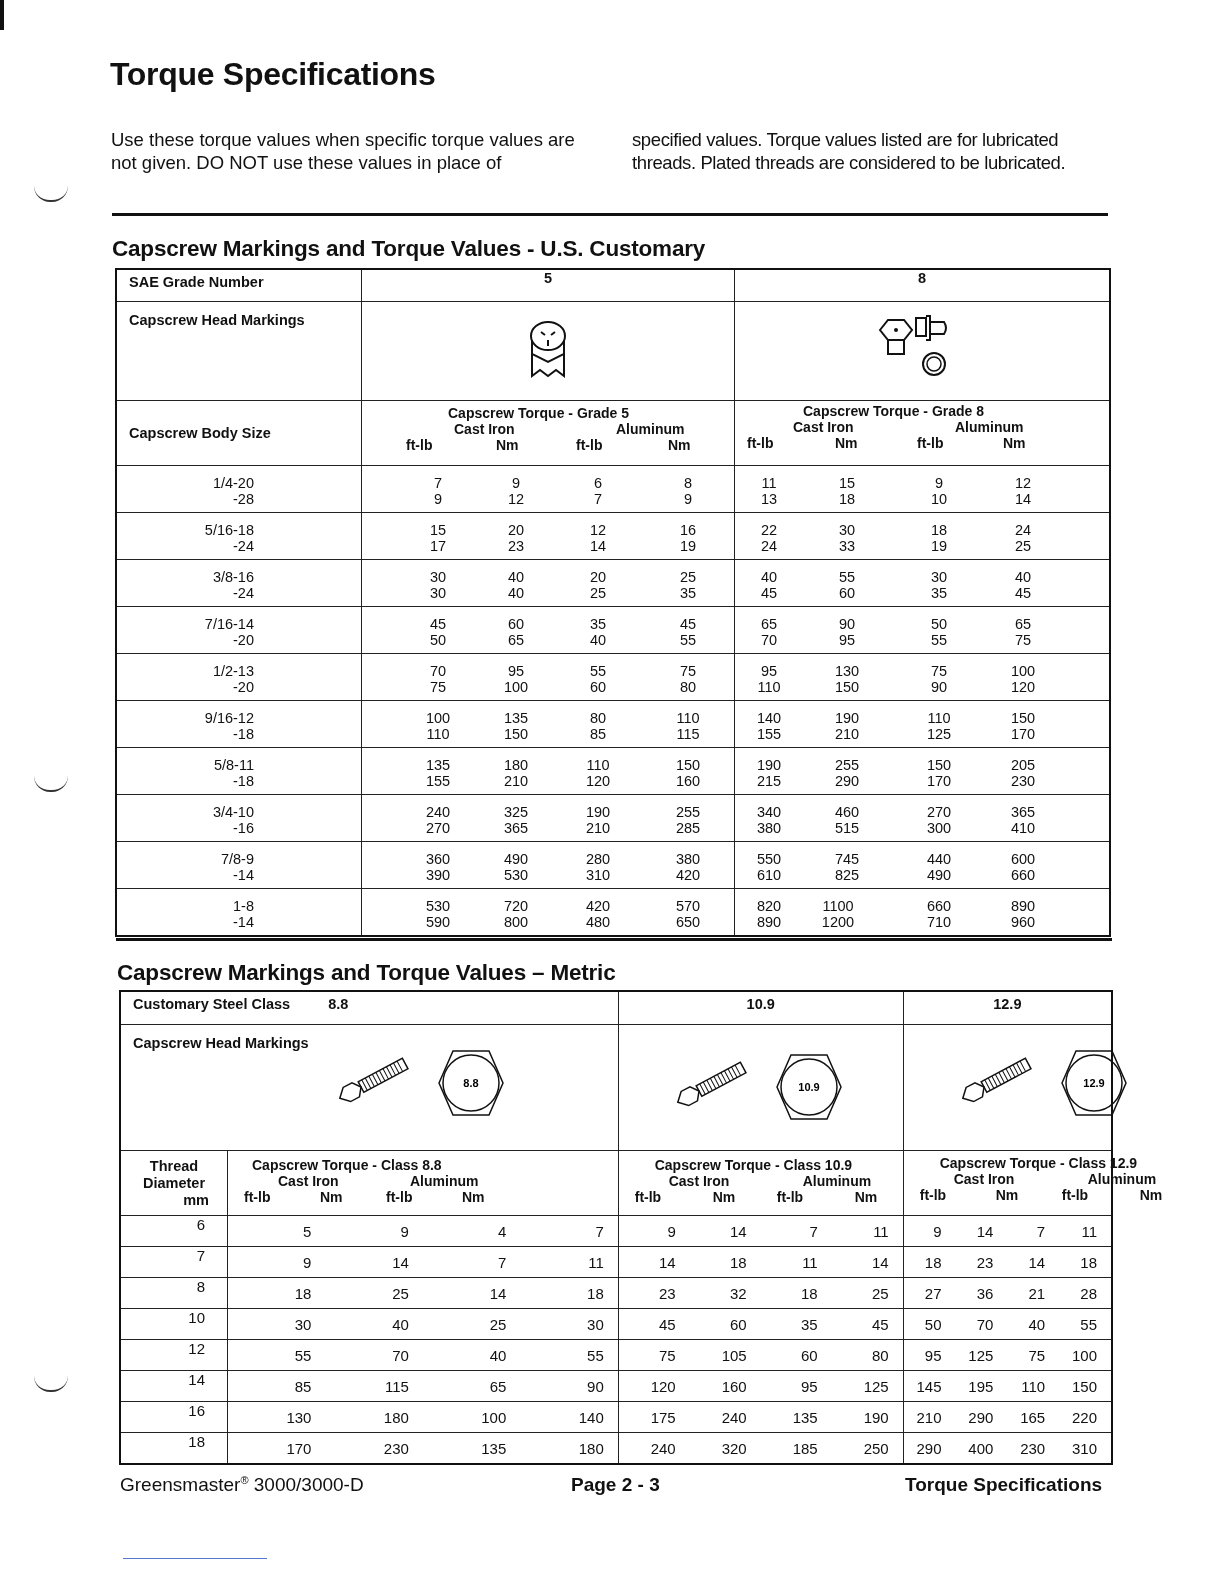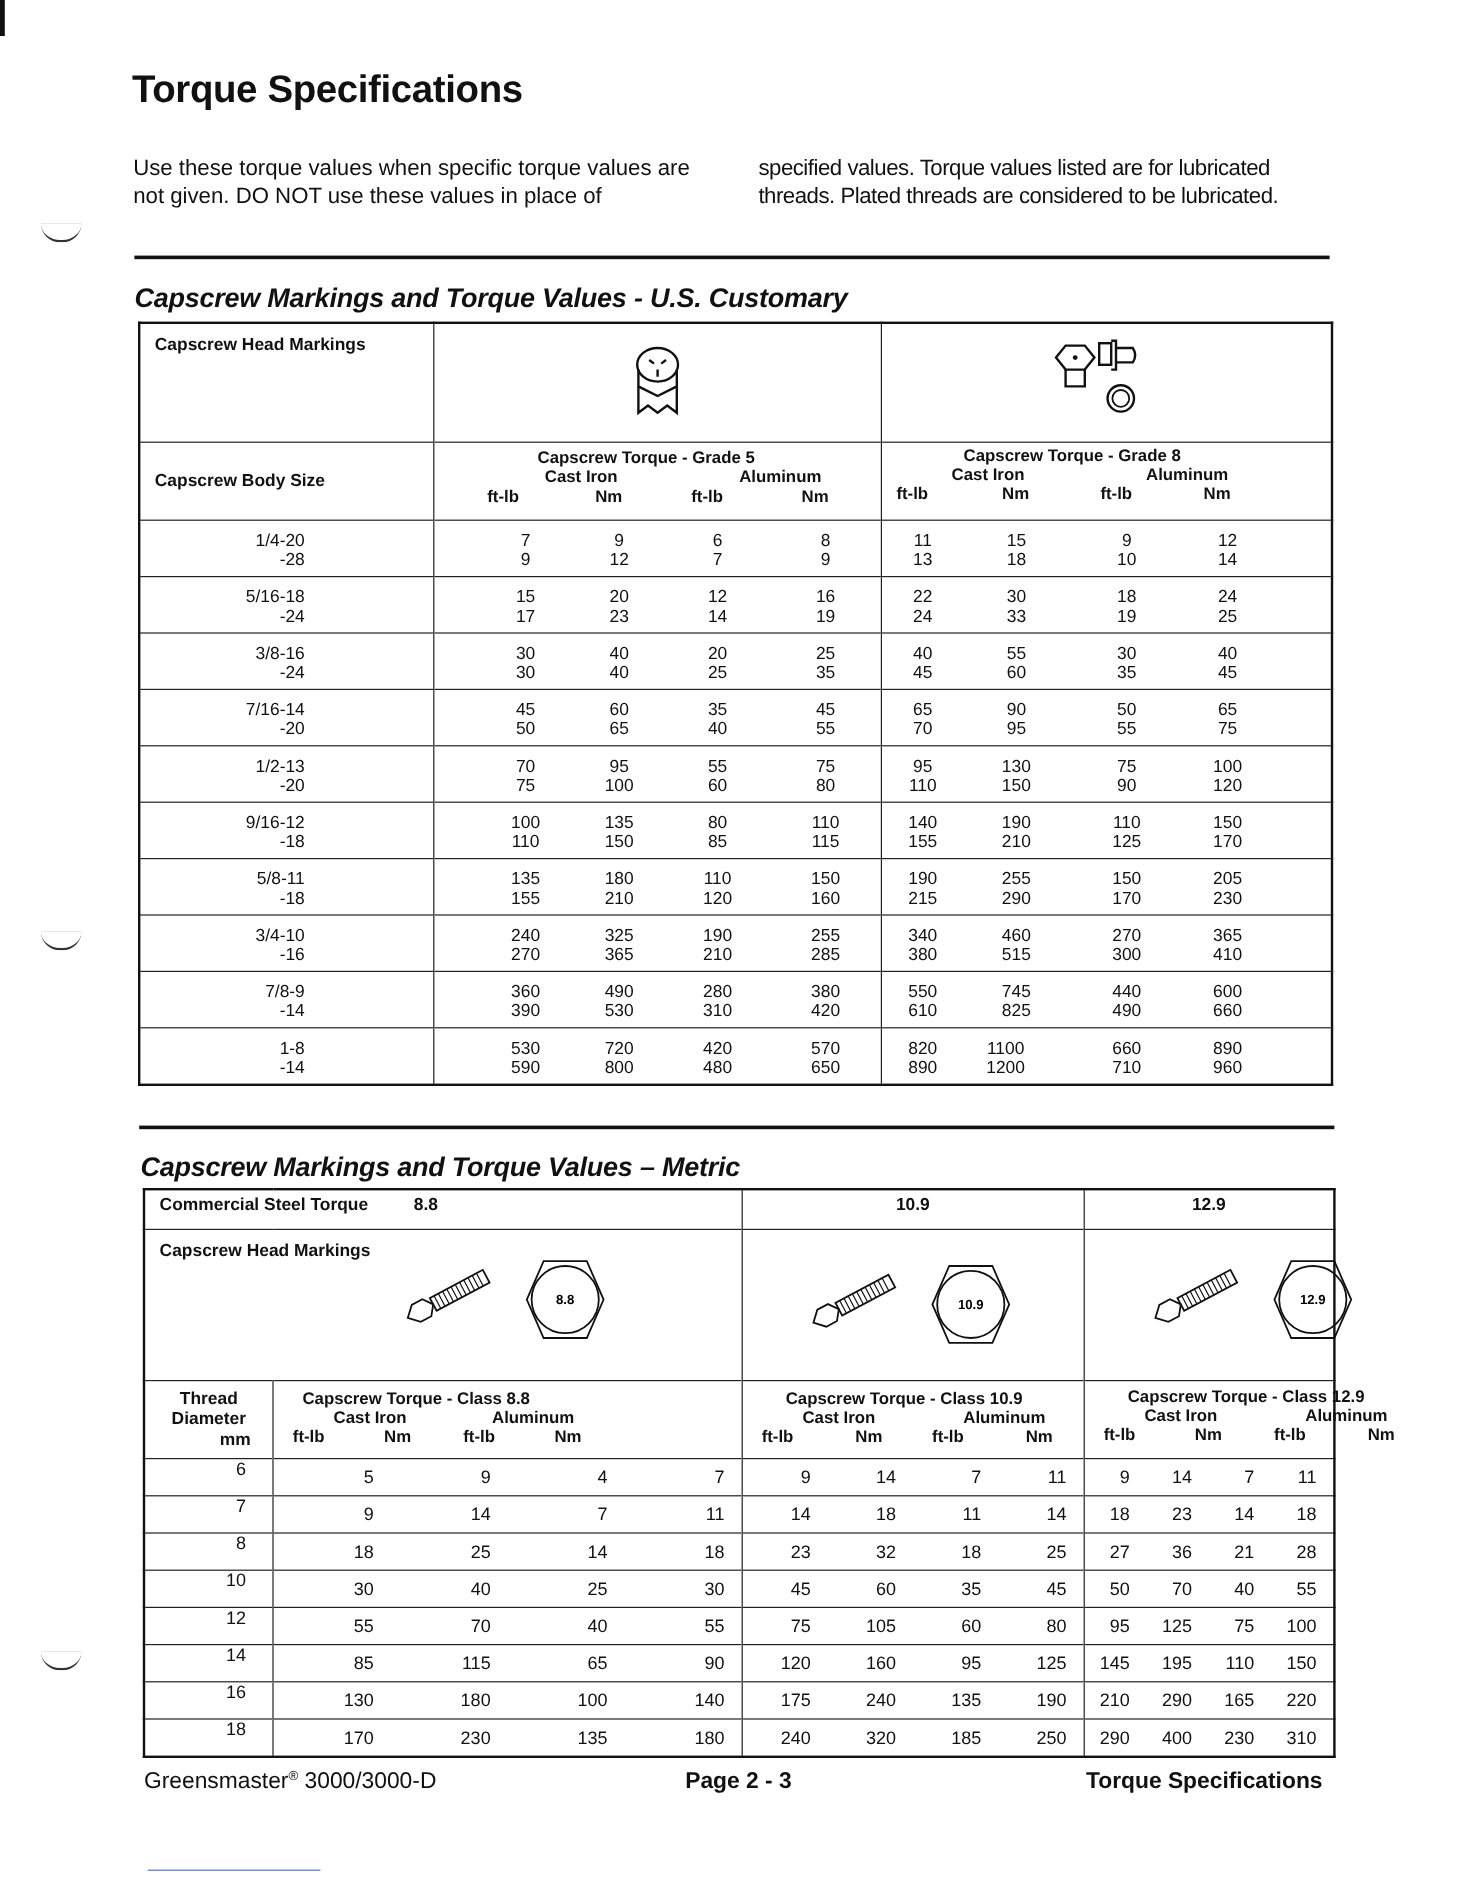--- a/index.html
+++ b/index.html
@@ -7,21 +7,21 @@
     width: 1224px; height: 1584px; position: relative; overflow: hidden;
     font-family: "Liberation Sans", "DejaVu Sans", sans-serif; color: #111;
   }
   .margin-tick { position: absolute; left: 0; top: 0; width: 4px; height: 30px; background: #111; }
   .punch { position: absolute; left: 34px; width: 34px; height: 14px; border-bottom: 2px solid #333; border-radius: 0 0 30px 30px; }
   .page-title { position: absolute; left: 110px; top: 56px; font-size: 32px; font-weight: bold; letter-spacing: -0.3px; }
   .intro { position: absolute; top: 128px; font-size: 18.5px; line-height: 23px; }
   .intro.left { left: 111px; width: 480px; }
   .intro.right { left: 632px; width: 480px; letter-spacing: -0.4px; }
   .rule { position: absolute; height: 3px; background: #111; }
-  .section-title { position: absolute; font-size: 22.5px; font-weight: bold; letter-spacing: -0.2px; font-style: italic; }
+  .section-title { position: absolute; font-size: 22.5px; font-weight: bold; letter-spacing: -0.2px; }
 
   table { border-collapse: collapse; position: absolute; font-size: 14.5px; }
   td { padding: 0; vertical-align: top; }
   .bold { font-weight: bold; }
 
   
   #us-table { left: 115px; top: 268px; width: 996px; border: 2px solid #111; }
   #us-table td { border-left: 1.5px solid #222; }
   #us-table tr { border-bottom: 1.5px solid #222; }
   #us-table td.label { width: 232px; padding-left: 12px; }
@@ -63,20 +63,25 @@
 
 <div class="page-title">Torque Specifications</div>
 <div class="intro left">Use these torque values when specific torque values are not given. DO NOT use these values in place of</div>
 <div class="intro right">specified values. Torque values listed are for lubricated threads. Plated threads are considered to be lubricated.</div>
 
 <div class="rule" style="left:112px; top:213px; width:996px;"></div>
 <div class="section-title" style="left:112px; top:236px;">Capscrew Markings and Torque Values - U.S. Customary</div>
 
 <table id="us-table">
   <tbody>
+      <tr class="top-row">
+    <td class="label bold" style="border-left:none; padding-top:4px;">SAE Grade Number</td>
+    <td class="g5 center bold">5</td>
+    <td class="center bold">8</td>
+  </tr>
   <tr class="mark-row">
     <td class="label bold" style="border-left:none; padding-top:10px;">Capscrew Head Markings</td>
     <td class="g5 center">
       <svg width="60" height="70" viewBox="0 0 60 70" style="margin-top:12px">
         <ellipse cx="30" cy="22" rx="17" ry="14" fill="none" stroke="#111" stroke-width="2"></ellipse>
         <path d="M14 26 L14 40 L30 48 L46 40 L46 26" fill="none" stroke="#111" stroke-width="2"></path>
         <path d="M14 40 L14 62 L22 56 L30 62 L38 56 L46 62 L46 40" fill="none" stroke="#111" stroke-width="2"></path>
         <path d="M23 18 L27 21 M37 18 L33 21 M30 26 L30 32" stroke="#111" stroke-width="2"></path>
       </svg>
     </td>
@@ -602,21 +607,21 @@
     </tbody>
 </table>
 
 <div class="rule" style="left:116px; top:938px; width:996px;"></div>
 <div class="section-title" style="left:117px; top:960px;">Capscrew Markings and Torque Values – Metric</div>
 
 <table id="metric-table">
   <tbody>
       <tr class="top-row">
     <td colspan="2" style="border-left:none; width:389px; padding:4px 0 0 12px;">
-      <span class="bold">Commercial Steel Torque</span>
+      <span class="bold">Customary Steel Class</span>
       <span class="bold" style="margin-left:34px;">8.8</span>
     </td>
     <td class="center bold" style="width:284px; padding-top:4px;">10.9</td>
     <td class="center bold" style="padding-top:4px;">12.9</td>
   </tr>
   <tr class="mark-row">
     <td colspan="2" style="border-left:none; padding:10px 0 0 12px; position:relative;">
       <span class="bold">Capscrew Head Markings</span>
       <svg width="180" height="80" viewBox="0 0 180 80" style="position:absolute; left:210px; top:18px;">
         <g transform="rotate(-28 40 50)">

